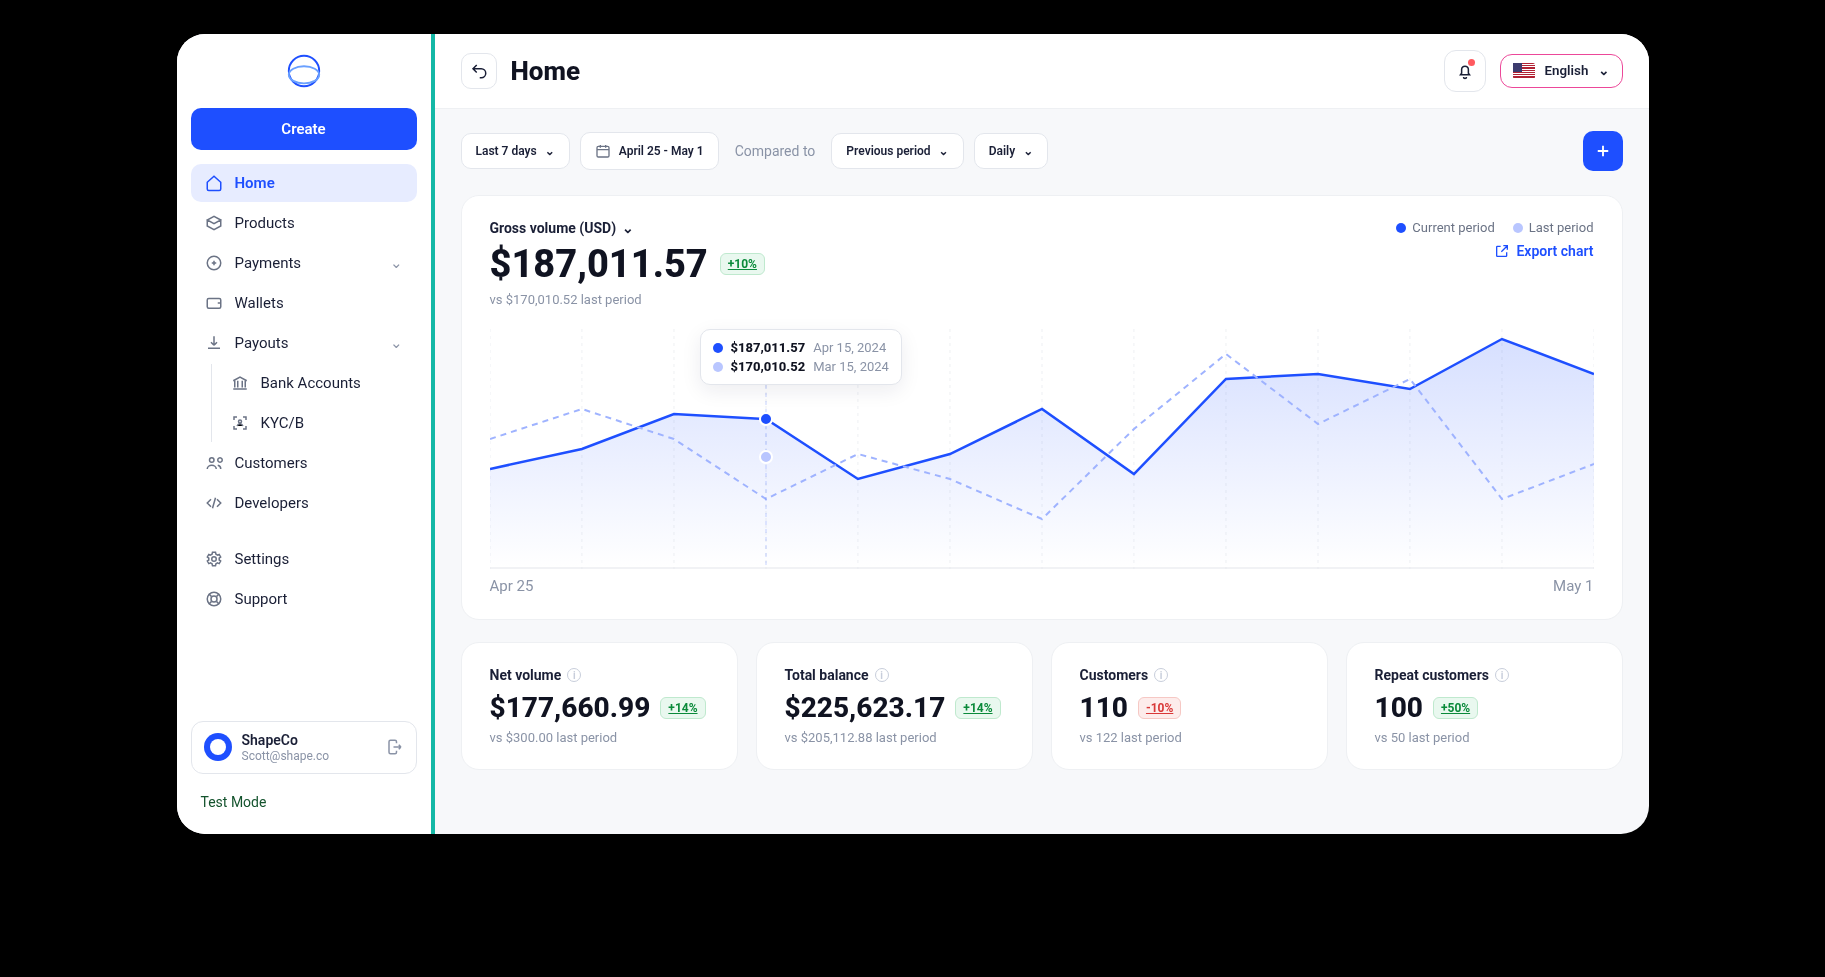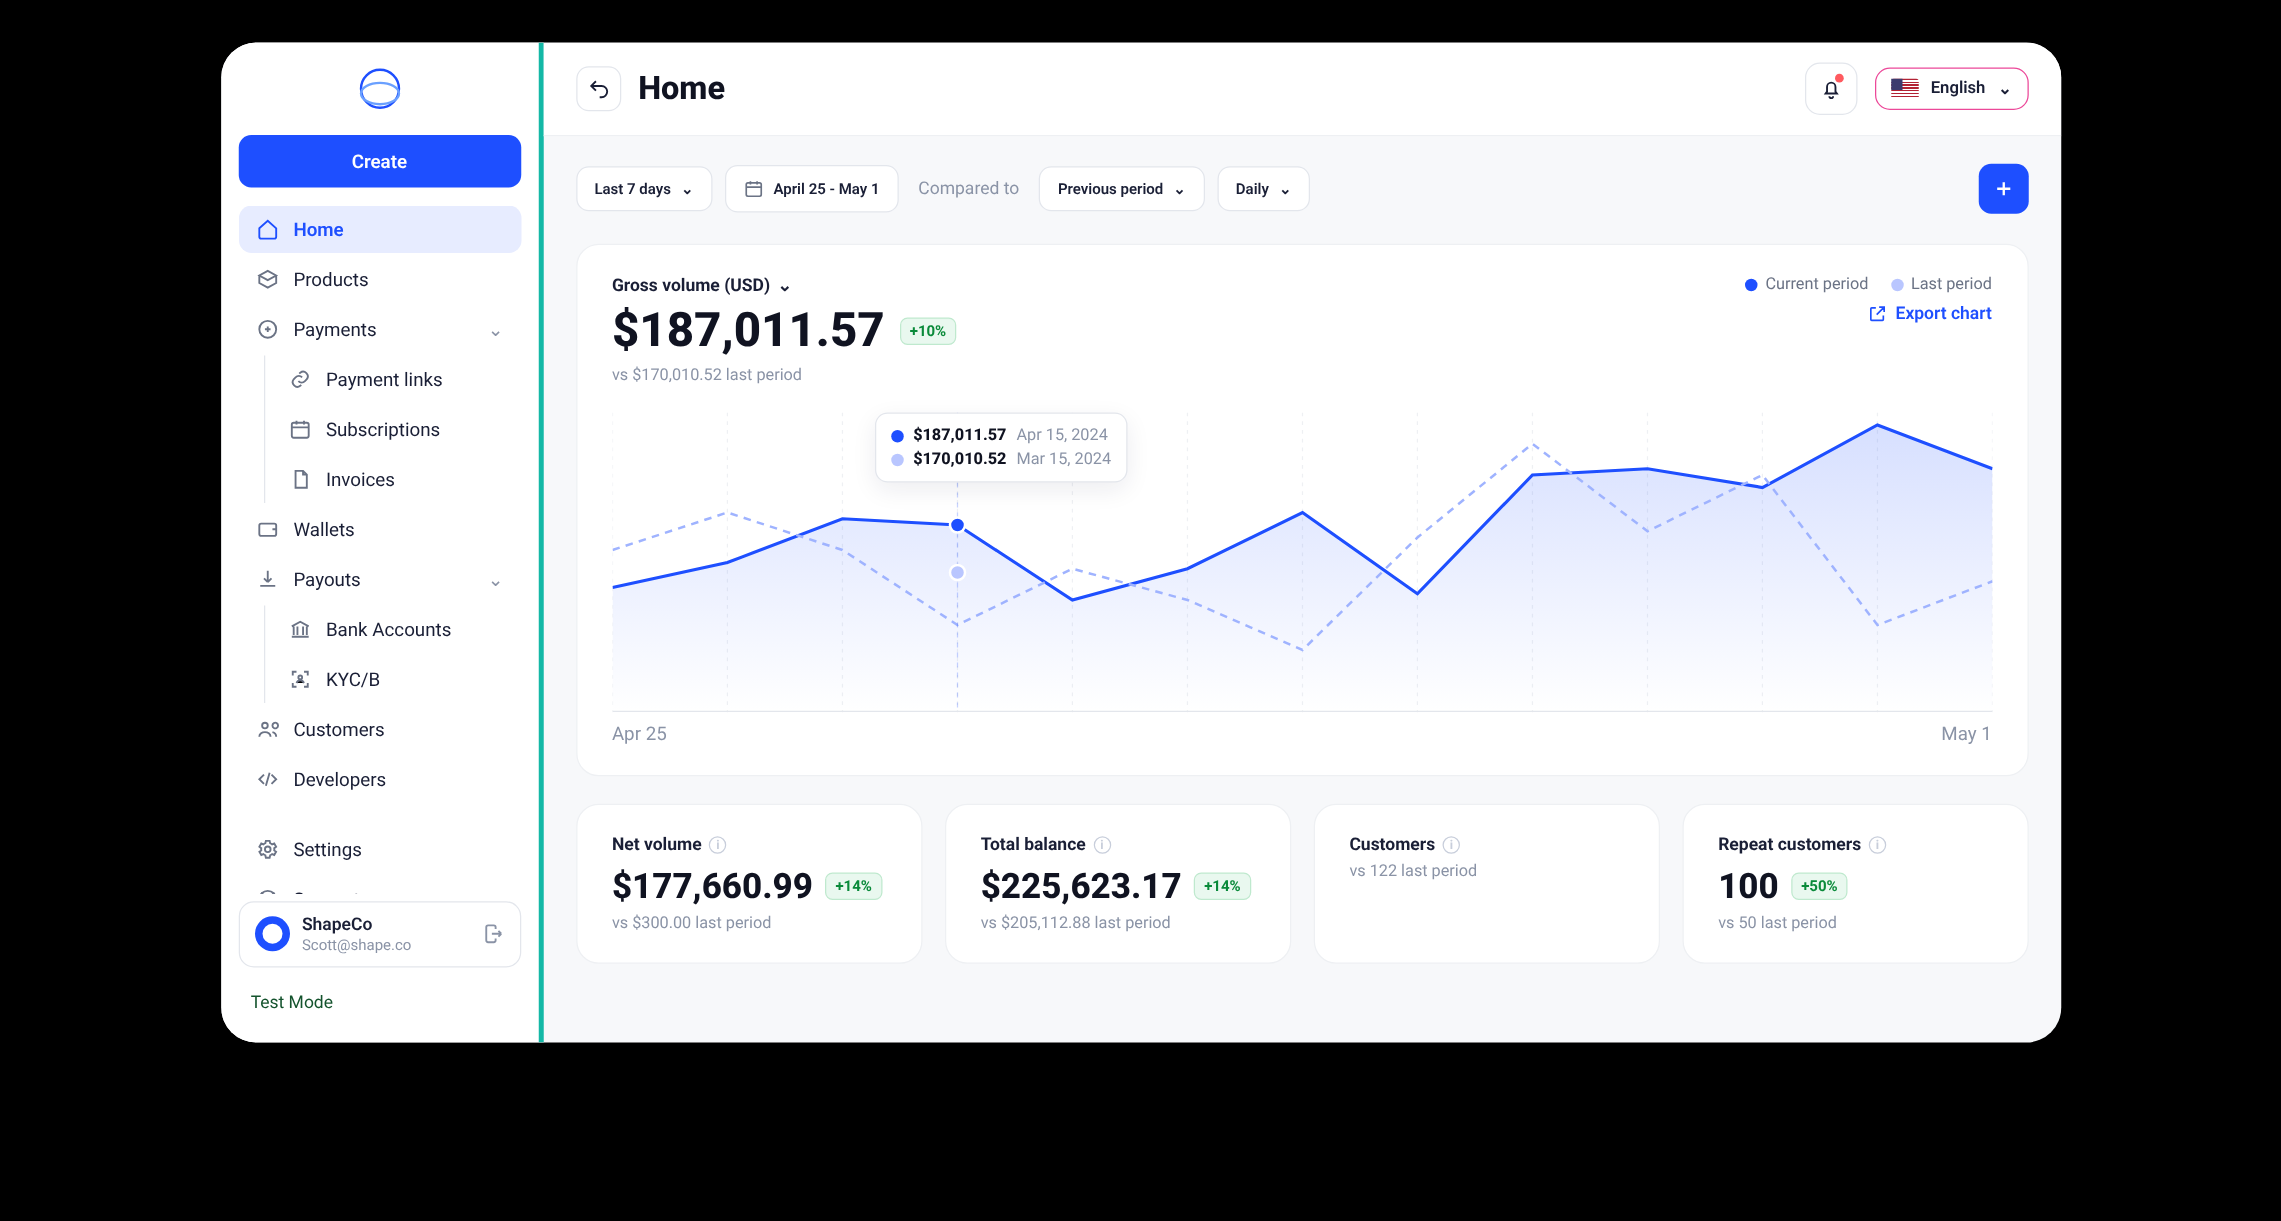--- a/index.html
+++ b/index.html
@@ -46,21 +46,21 @@
 .filters { display:flex; align-items:center; gap:10px; margin-bottom: 24px; }
 .pill { border:1px solid #e3e6ec; background:#fff; border-radius:10px; padding:10px 14px; display:flex; align-items:center; gap:8px; font-size:12px; color:#1a1f36; font-weight:600; cursor:pointer; }
 .compared { color:#8a93a6; font-size:14px; margin:0 6px; }
 .filters-spacer { flex:1; }
 .add-btn { width:40px;height:40px;border:none;border-radius:10px;background:#1e4fff;color:#fff;display:flex;align-items:center;justify-content:center;cursor:pointer; }
 
 .card { background:#fff; border:1px solid #eef0f3; border-radius:18px; padding: 24px 28px; }
 .chart-card-head { display:flex; align-items:flex-start; justify-content:space-between; }
 .metric-label { font-size:14px; font-weight:700; color:#1a1f36; display:flex; align-items:center; gap:6px; }
 .metric-value { font-size:38px; font-weight:800; color:#101321; margin-top:6px; display:flex; align-items:center; gap:12px; }
-.badge { font-size:12px; font-weight:700; border-radius:6px; padding:3px 7px; border:1px solid; }
+.badge { font-size:12px; font-weight:700; border-radius:6px; padding:3px 7px; border:1px solid;text-decoration:underline; }
 .badge.green { color:#0a8a3a; background:#e9f8ef; border-color:#bfe9ce; }
 .badge.red { color:#d93838; background:#fdeceb; border-color:#f6c8c4; }
 .sub { font-size:13px; color:#8a93a6; margin-top:6px; }
 .legend { display:flex; flex-direction:column; align-items:flex-end; gap:8px; }
 .legend-row { display:flex; gap:18px; font-size:13px; color:#6b7385; }
 .legend-dot { display:inline-flex; align-items:center; gap:6px; }
 .ld { width:10px;height:10px;border-radius:50%; }
 .ld.solid { background:#1e4fff; }
 .ld.faint { background:#b9c6ff; }
 .export { color:#1e4fff; font-weight:600; font-size:14px; display:flex; align-items:center; gap:6px; cursor:pointer; }
@@ -107,41 +107,20 @@
             </svg>
         <span>Products</span>
       </div>
       <div class="nav-item">
         <svg class="nav-icon" viewBox="0 0 24 24">
               <circle cx="12" cy="12" r="9" fill="none" stroke="currentColor" stroke-width="2"></circle>
               <path stroke="currentColor" stroke-width="2" d="M9 12h6M12 9v6"></path>
             </svg>
         <span>Payments</span>
         <span class="chev">⌄</span>
-      </div>
-      <div class="nav-sub">
-        <div class="nav-item">
-          <svg class="nav-icon" viewBox="0 0 24 24">
-                <path fill="none" stroke="currentColor" stroke-width="2" d="M10 14a5 5 0 0 0 7 0l2-2a5 5 0 0 0-7-7l-1 1M14 10a5 5 0 0 0-7 0l-2 2a5 5 0 0 0 7 7l1-1"></path>
-              </svg>
-          <span>Payment links</span>
-        </div>
-        <div class="nav-item">
-          <svg class="nav-icon" viewBox="0 0 24 24">
-                <rect x="3" y="5" width="18" height="16" rx="2" fill="none" stroke="currentColor" stroke-width="2"></rect>
-                <path stroke="currentColor" stroke-width="2" d="M3 10h18M8 3v4M16 3v4"></path>
-              </svg>
-          <span>Subscriptions</span>
-        </div>
-        <div class="nav-item">
-          <svg class="nav-icon" viewBox="0 0 24 24">
-                <path fill="none" stroke="currentColor" stroke-width="2" d="M7 3h8l4 4v14H7zM15 3v4h4"></path>
-              </svg>
-          <span>Invoices</span>
-        </div>
       </div>
       <div class="nav-item">
         <svg class="nav-icon" viewBox="0 0 24 24">
               <rect x="3" y="6" width="18" height="13" rx="2" fill="none" stroke="currentColor" stroke-width="2"></rect>
               <path stroke="currentColor" stroke-width="2" d="M17 12h4"></path>
             </svg>
         <span>Wallets</span>
       </div>
       <div class="nav-item">
         <svg class="nav-icon" viewBox="0 0 24 24">
@@ -373,20 +352,24 @@
                 <span>$225,623.17</span>
                 <span class="badge green">+14%</span>
               </div>
           <div class="sub">vs $205,112.88 last period</div>
         </div>
         <div class="card">
           <div class="stat-label">
                 <span>Customers</span>
                 <span class="info">i</span>
               </div>
+          <div class="stat-value">
+                <span>110</span>
+                <span class="badge red">-10%</span>
+              </div>
           <div class="sub">vs 122 last period</div>
         </div>
         <div class="card">
           <div class="stat-label">
                 <span>Repeat customers</span>
                 <span class="info">i</span>
               </div>
           <div class="stat-value">
                 <span>100</span>
                 <span class="badge green">+50%</span>

